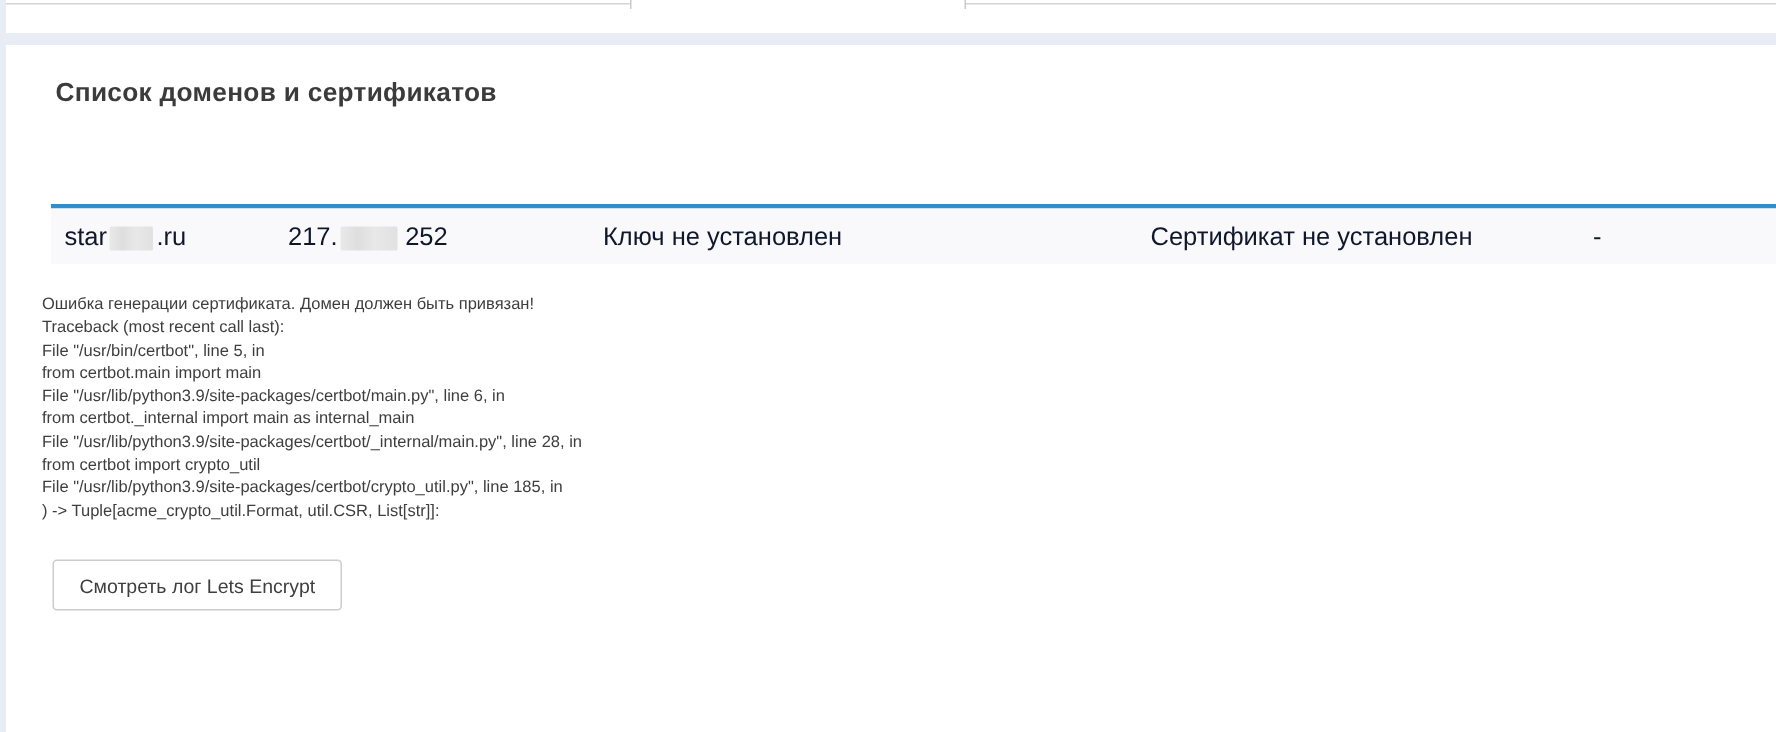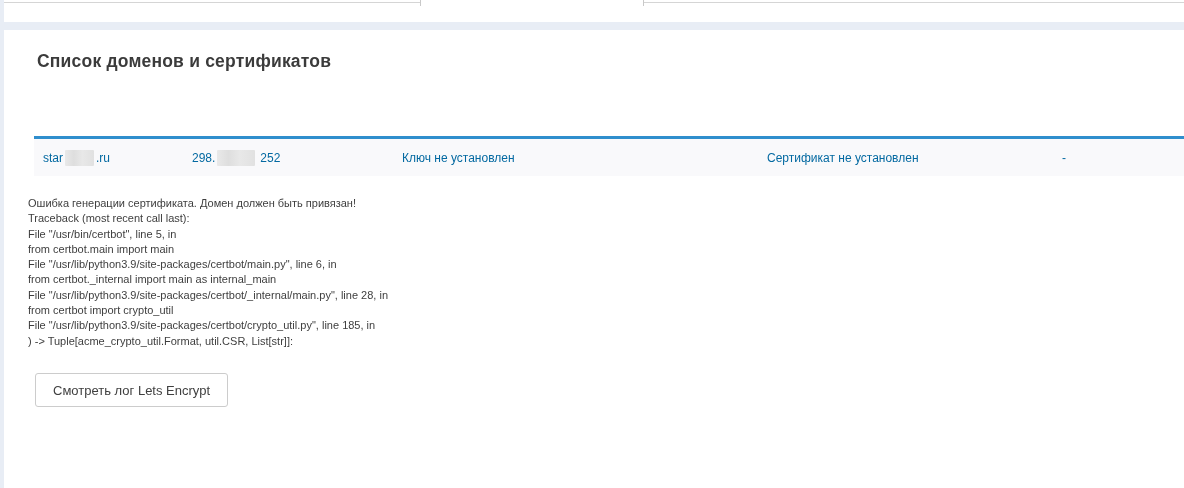--- a/index.html
+++ b/index.html
@@ -49,21 +49,21 @@
     white-space:nowrap; overflow:hidden;
   }
   .tbl-header span { overflow:hidden; white-space:nowrap;margin-top:38px; }
   .blue-rule {
     position:absolute; left:30px; right:0; top:106px; height:3px;
     background:#2f8ecd;
   }
   .tbl-row {
     position:absolute; left:30px; right:0; top:109px; height:37px;
     background:#f9f9fb;
-    font-size:12px; color:#0369a1;
+    font-size:17px; color:#0f172a;
     align-items:center; white-space:nowrap; overflow:hidden;
   }
   .cell { overflow:hidden; white-space:nowrap; }
 
   .blur {
     display:inline-block; height:16px; vertical-align:-4px;
     background:linear-gradient(90deg,#e9e9e9,#dedede 30%,#e8e8e8 60%,#e1e1e1);
     border-radius:1px; margin:0 2px;
   }
   .blur.domain { width:29px; }
@@ -108,21 +108,21 @@
     <span>IP адрес</span>
     <span>Длина ключа</span>
     <span>Срок</span>
     <span>Изд</span>
   </div>
 
   <div class="blue-rule"></div>
 
   <div class="tbl-row tbl-grid">
     <span class="cell"><span>star</span><span class="blur domain"></span><span>.ru</span></span>
-    <span class="cell"><span>298.</span><span class="blur ip"></span><span>252</span></span>
+    <span class="cell"><span>217.</span><span class="blur ip"></span><span>252</span></span>
     <span class="cell">Ключ не установлен</span>
     <span class="cell">Сертификат не установлен</span>
     <span class="cell">-</span>
     <span class="cell"></span>
   </div>
 
   <div class="error-block">
     <div>Ошибка генерации сертификата. Домен должен быть привязан!</div>
     <div>Traceback (most recent call last):</div>
     <div>File "/usr/bin/certbot", line 5, in</div>

